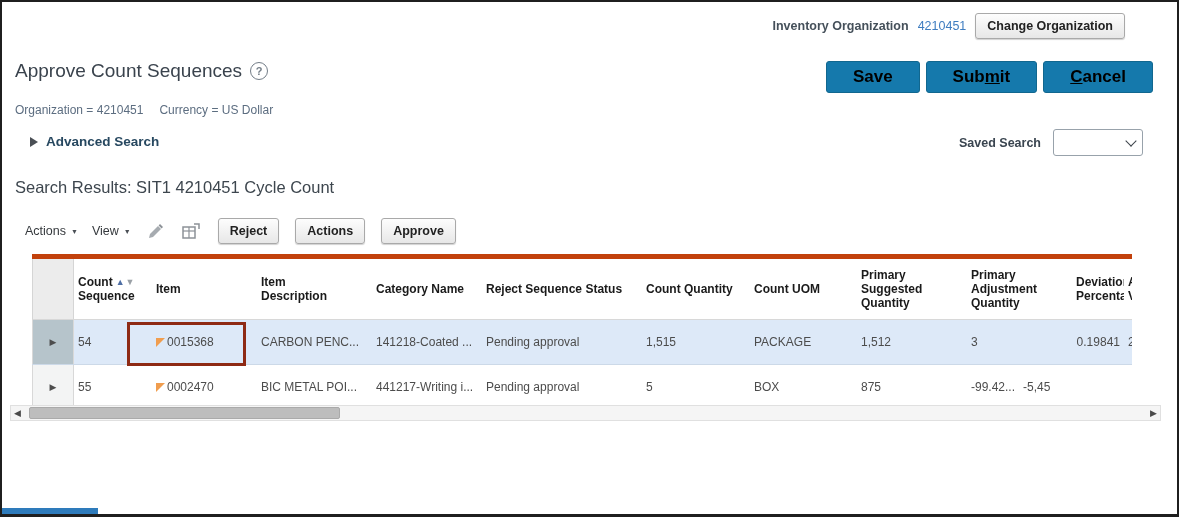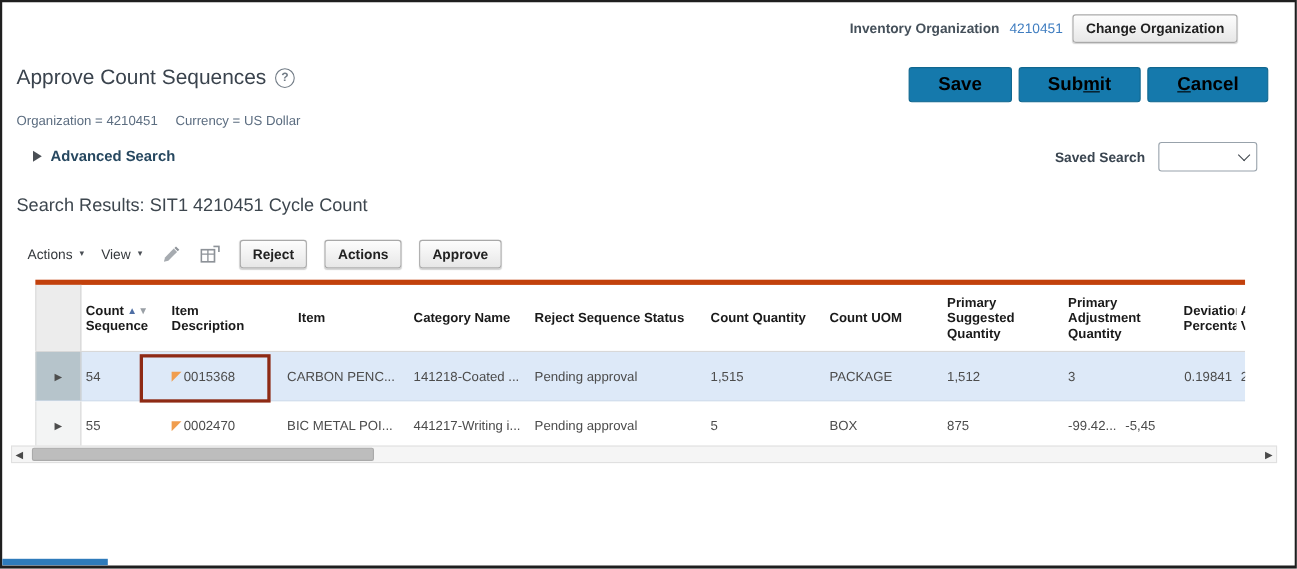--- a/index.html
+++ b/index.html
@@ -163,25 +163,25 @@
           <div style="display:flex;align-items:center;">
             <span>Count</span>
             <span class="sort-icons">
                 <span class="sort-asc">▲</span>
                 <span class="sort-desc">▼</span>
               </span>
           </div>
           <div>Sequence</div>
         </div>
       </div>
+      <div class="hcell w2">
+          <span>Item</span>
+        </div>
       <div class="hcell w3">
           <span class="narrow">Item Description</span>
-        </div>
-      <div class="hcell w2">
-          <span>Item</span>
         </div>
       <div class="hcell w4">
           <span>Category Name</span>
         </div>
       <div class="hcell w5">
           <span>Reject Sequence Status</span>
         </div>
       <div class="hcell w6">
           <span>Count Quantity</span>
         </div>

